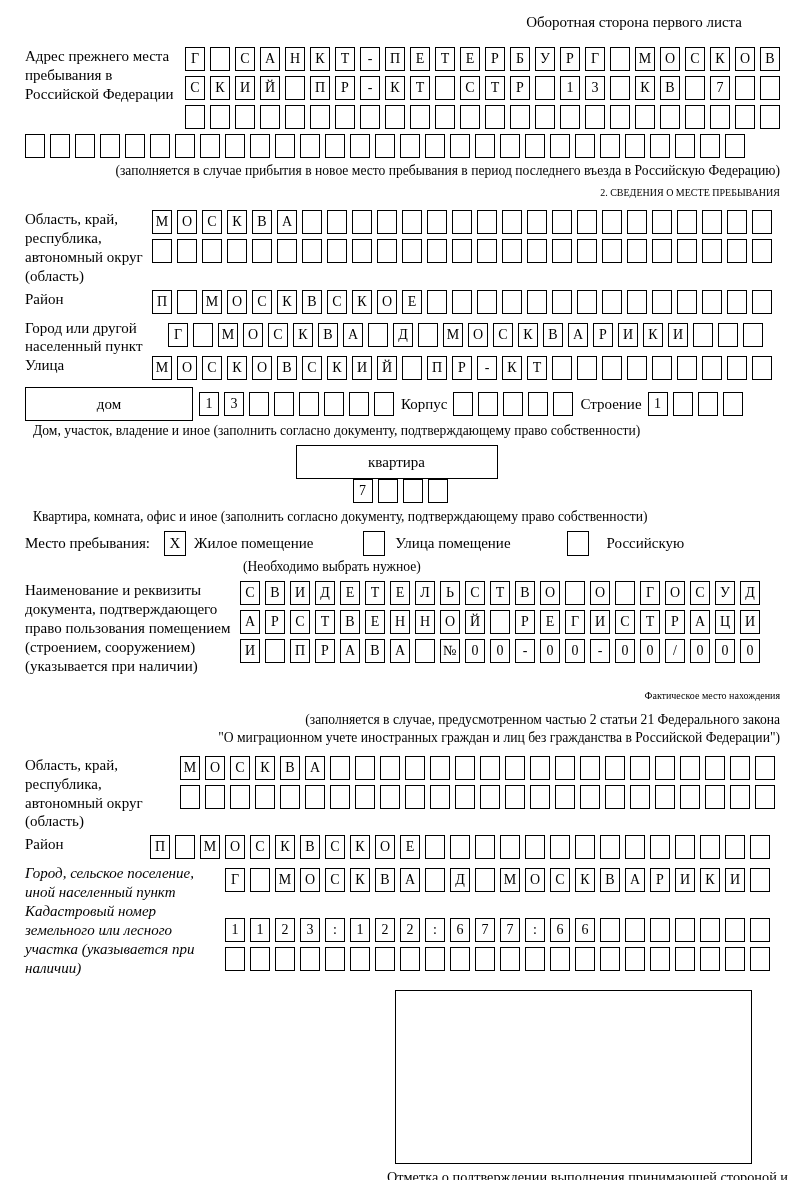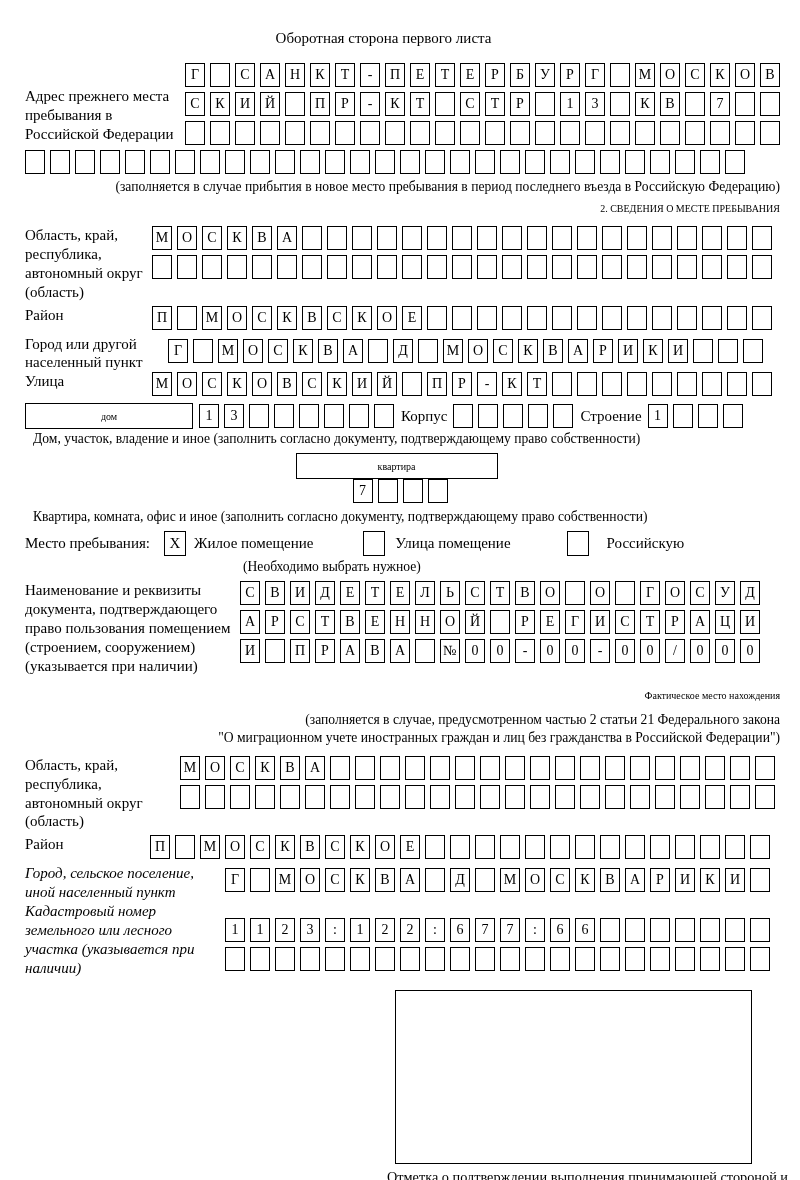--- a/index.html
+++ b/index.html
@@ -1,32 +1,32 @@
 <!DOCTYPE html>
 <html><head>
 <meta charset="utf-8">
 <style>
   html,body{margin:0;padding:0;background:#fff;}
   body{width:800px;height:1180px;font-family:"Liberation Serif", serif;color:#000;position:relative;overflow:hidden;}
   .page{padding:10px 20px 0 25px;}
-  .hdr-note{text-align:center;padding-right:38px;font-size:15px;margin-top:20px;margin-bottom:16px;}
+  .hdr-note{text-align:right;padding-right:38px;font-size:15px;margin-top:4px;margin-bottom:16px;}
   .frow{display:flex;align-items:flex-start;}
   .lbl{font-size:15px;line-height:1.26;flex:0 0 auto;}
   .rows{display:flex;flex-direction:column;}
   .boxes{display:flex;margin-bottom:5px;}
   .cell{flex:0 0 20px;width:20px;height:24px;border:1.5px solid #000;margin-right:5px;display:inline-flex;align-items:center;justify-content:center;font-size:14px;box-sizing:border-box;background:#fff;}
-  .widebox{border:1.5px solid #000;height:26px;display:flex;align-items:center;justify-content:center;font-size:10px;box-sizing:border-box;}
+  .widebox{border:1.5px solid #000;height:34px;display:flex;align-items:center;justify-content:center;font-size:15px;box-sizing:border-box;}
   .caption{font-size:13.6px;margin:2px 0 6px 8px;}
   .caption-c{font-size:13.6px;text-align:right;margin:2px 0 6px 0;}
   .sec-title{font-size:10px;font-weight:normal;text-align:right;margin:8px 0 12px 0;}
   .cbox{flex:0 0 22px;width:22px;height:25px;border:1.5px solid #000;display:inline-flex;align-items:center;justify-content:center;font-size:15px;box-sizing:border-box;}
   .opt-lbl{font-size:15px;line-height:25px;}
   .stamp-box{border:1.5px solid #000;width:357px;height:174px;margin-left:370px;box-sizing:border-box;}
   .stamp-note{width:405px;margin-left:360px;text-align:center;font-size:14.3px;line-height:1.3;margin-top:4px;}
-  .w160{width:160px;margin-top:24px;} .w127{width:127px;} .w143{width:143px;} .w215{width:215px;}
+  .w160{width:160px;} .w127{width:127px;} .w143{width:143px;} .w215{width:215px;}
   .w155{width:155px;} .w125{width:125px;} .w200{width:200px;font-style:italic;}
 </style>
 </head>
 <body>
 
 <div class="page">
 
   <div class="hdr-note">Оборотная сторона первого листа</div>
 
   <div class="frow">

